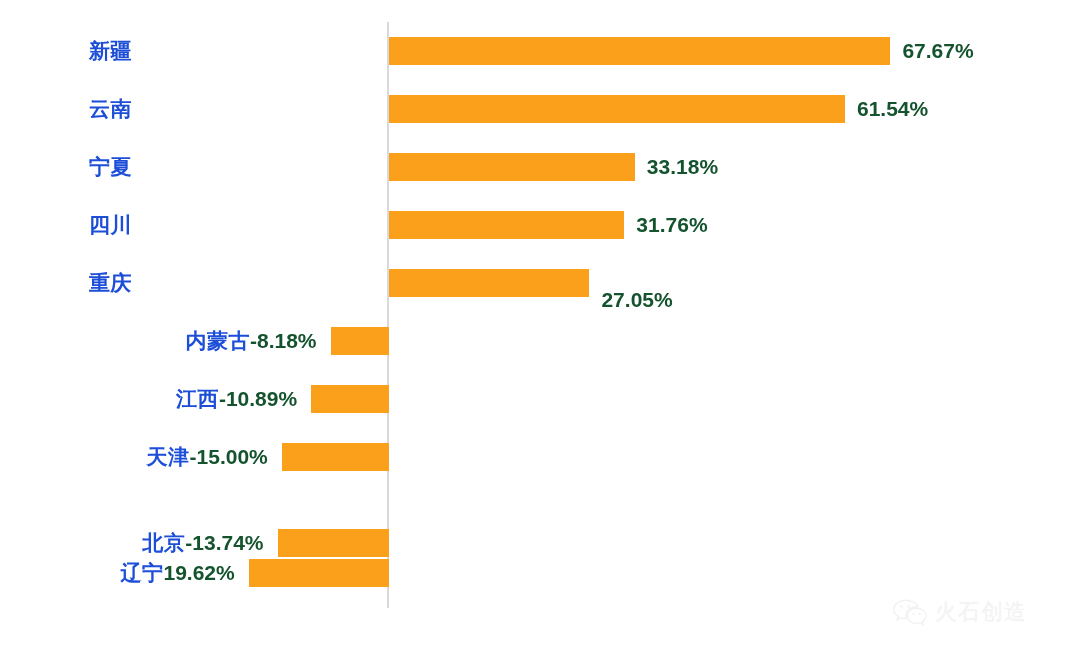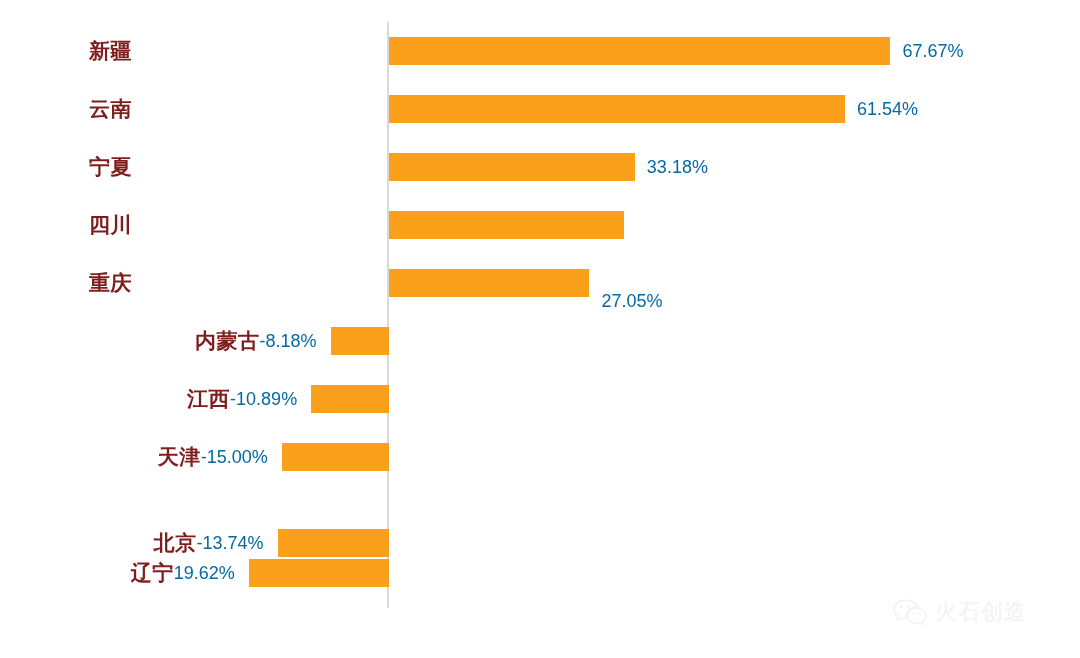--- a/index.html
+++ b/index.html
@@ -56,31 +56,31 @@
     position: absolute;
     left: 389px;
     top: 0;
     height: 58px;
     display: flex;
     align-items: center;
     box-sizing: border-box;
   }
 
   .cat-label {
-    color: #7f1d1d;
+    color: #1d4ed8;
     font-size: 21px;
     font-weight: bold;
     letter-spacing: 0.5px;
     white-space: nowrap;
   }
 
   .val-label {
-    color: #0369a1;
-    font-size: 18px;
-    font-weight: normal;
+    color: #14532d;
+    font-size: 21px;
+    font-weight: bold;
     white-space: nowrap;
   }
 
   .bar {
     position: absolute;
     top: 15px;
     height: 28px;
     background: #FBA01B;
   }
   .bar.positive {
@@ -139,20 +139,23 @@
           <span class="cat-label">宁夏</span>
         </div>
         <div class="row-right" style="padding-left: 257.864px;">
           <span class="val-label">33.18%</span>
         </div>
       </div>
       <div class="bar-row" style="top: 196px;">
         <div class="bar positive" style="background: rgb(251, 160, 27); width: 235.342px;"></div>
         <div class="row-left" style="padding-right: 255px;">
           <span class="cat-label">四川</span>
+        </div>
+        <div class="row-right" style="padding-left: 247.342px;">
+          <span class="val-label">31.76%</span>
         </div>
       </div>
       <div class="bar-row" style="top: 254px;">
         <div class="bar positive" style="background: rgb(251, 160, 27); width: 200.44px;"></div>
         <div class="row-left" style="padding-right: 255px;">
           <span class="cat-label">重庆</span>
         </div>
         <div class="row-right" style="padding-left: 212.44px; align-items: flex-end;">
           <span class="val-label">27.05%</span>
         </div>

